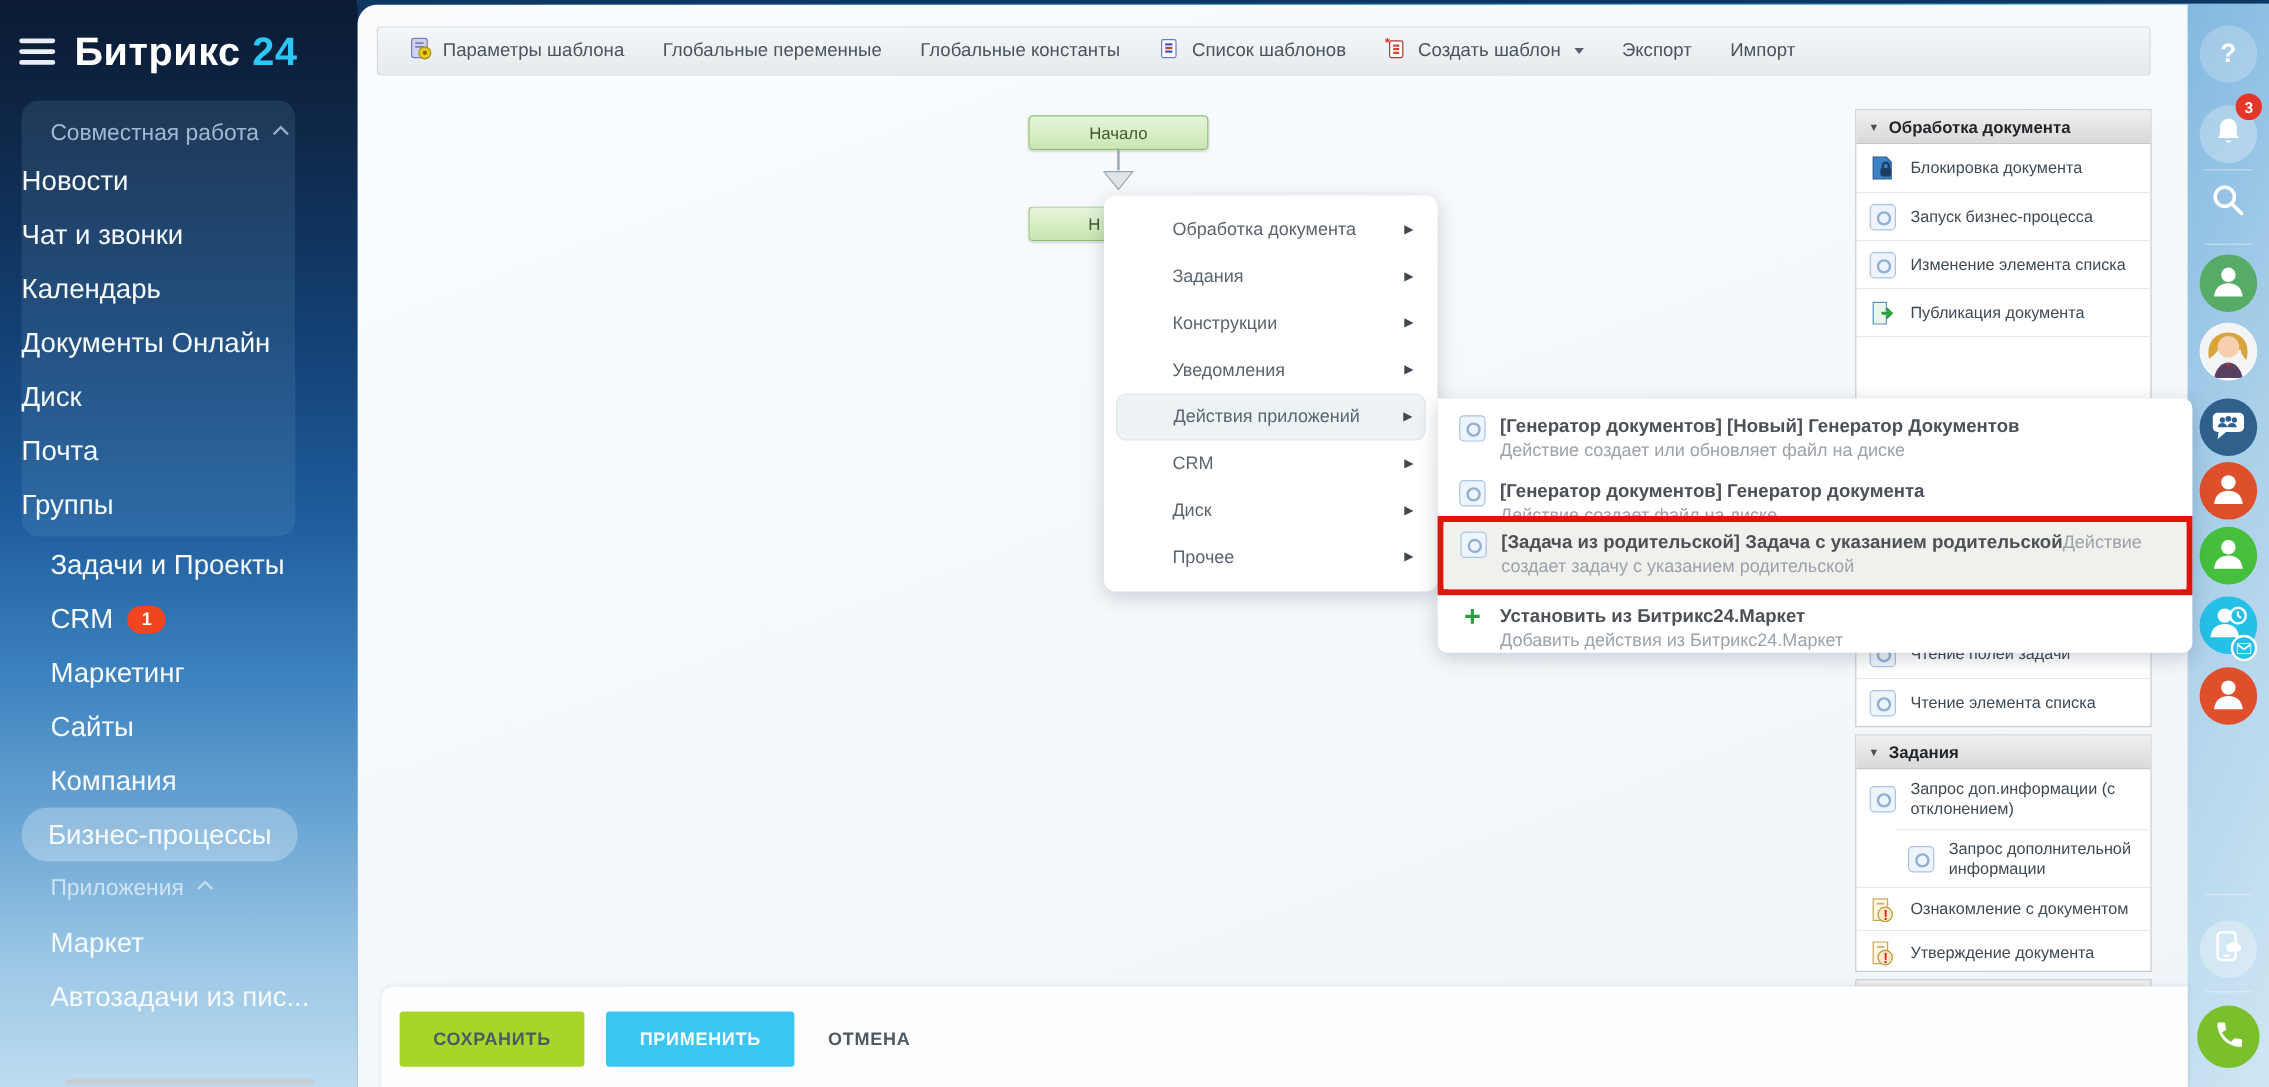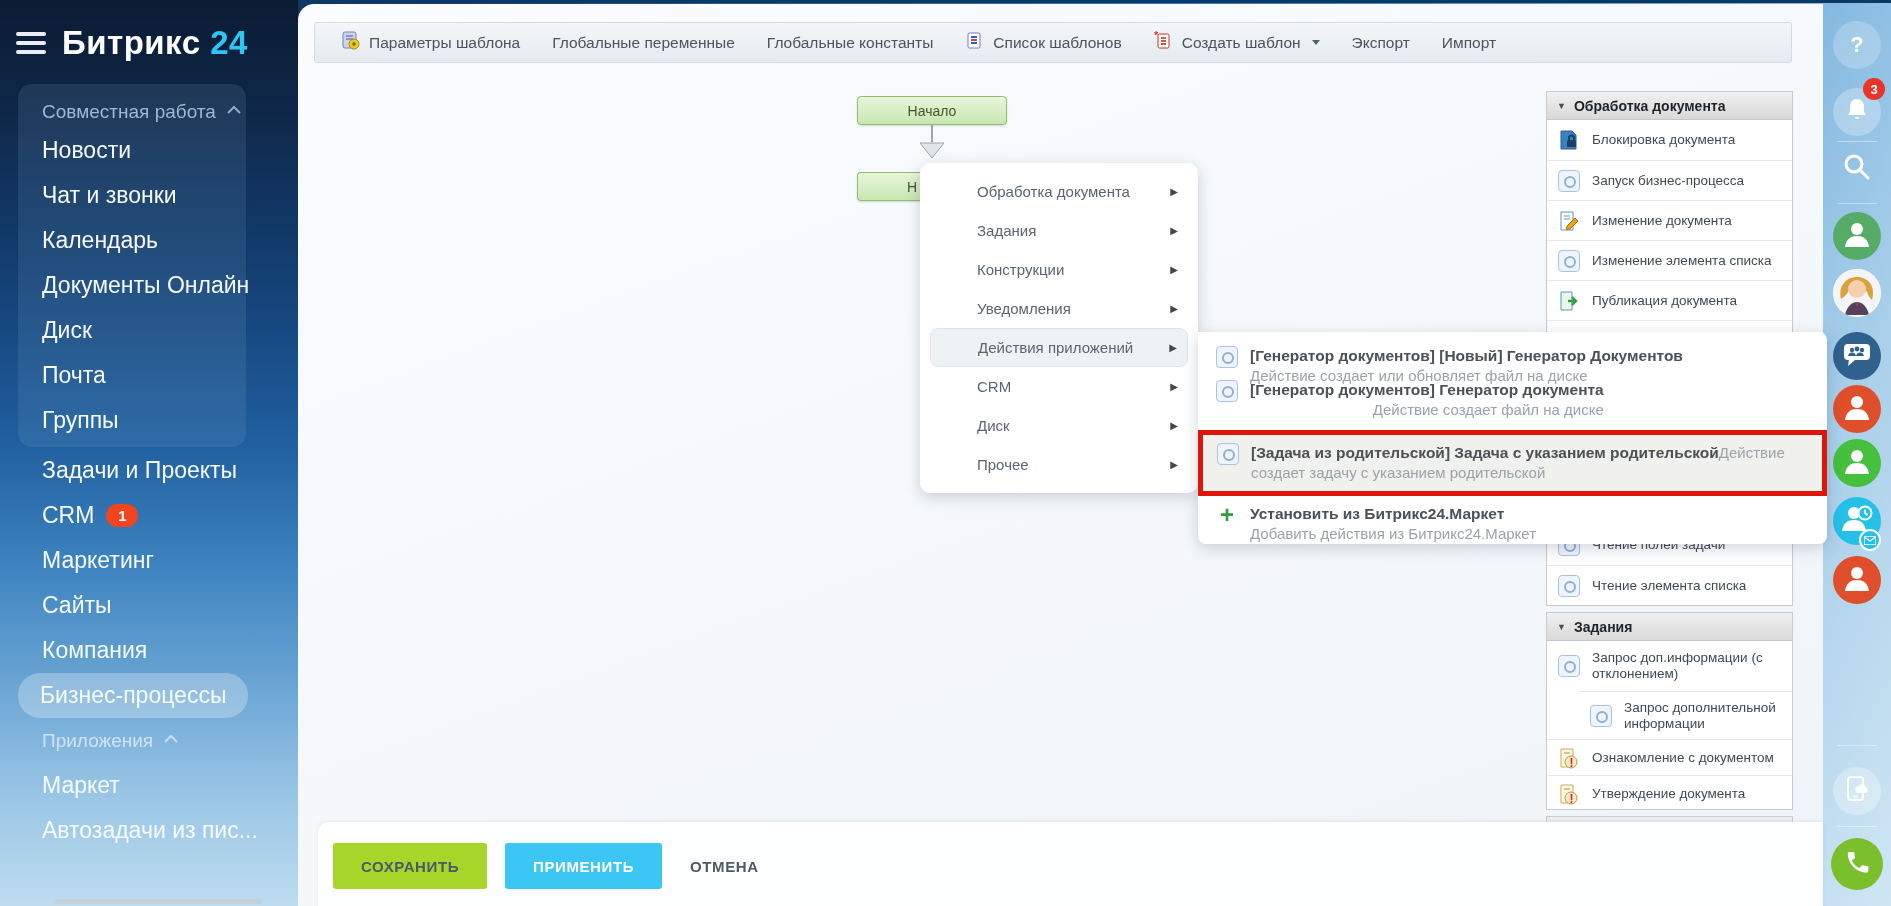--- a/index.html
+++ b/index.html
@@ -13,21 +13,21 @@
   .sidebar{position:absolute;left:0;top:0;width:298px;height:906px;
     background:linear-gradient(180deg,#0b1b33 0%,#0e2748 12%,#133f72 30%,#1f5d9d 48%,#3c82bf 62%,#6ba6d4 76%,#9ac6e5 88%,#bddcf0 100%);}
   .hamburger{position:absolute;left:16px;top:32px;width:30px;height:22px;cursor:pointer;}
   .hamburger i{display:block;width:30px;height:4px;background:#e8eef4;border-radius:2px;margin-bottom:5px;}
   .logo{position:absolute;left:62px;top:24px;font-size:33px;font-weight:700;color:#fff;letter-spacing:.5px;}
   .logo b{color:#2ec6f5;font-weight:700;}
   .group-panel{position:absolute;left:18px;top:84px;width:228px;border-radius:14px;
     background:rgba(150,190,225,.13);padding:12px 0 4px 0;}
   .side-header{height:32px;line-height:32px;padding-left:24px;font-size:19px;color:#9db9d6;}
   .side-header .chev{margin-left:10px;opacity:.9;}
-  .group-panel .side-item{padding-left:24px;}
+  .group-panel .side-item{}
   .side-item{height:45px;line-height:45px;font-size:23px;color:#f6fafd;cursor:pointer;white-space:nowrap;}
   .side-list{position:absolute;left:18px;top:448px;width:260px;}
   .side-list .side-item{padding-left:24px;}
   .badge-crm{display:inline-block;margin-left:12px;min-width:18px;padding:0 7px;height:23px;line-height:23px;
     background:#f0451f;color:#fff;border-radius:12px;font-size:15px;font-weight:700;text-align:center;vertical-align:2px;}
   .sup-beta{font-size:13px;color:rgba(255,255,255,.6);vertical-align:10px;margin-left:2px;}
   .side-item.active{background:rgba(255,255,255,.28);border-radius:22px;width:fit-content;padding:0 22px;}
   .side-header.apps{color:rgba(255,255,255,.62);height:45px;line-height:45px;padding-left:24px;}
   .chev svg{vertical-align:3px;}
   
@@ -56,21 +56,21 @@
   .ctx-item.active{margin:0 10px;padding-left:47px;background:#edf2f5;border:1px solid #dfe6ea;border-radius:8px;
     height:37px;line-height:37px;}
   .ctx-item.active .arr{right:10px;}
   
   .submenu{position:absolute;left:900px;top:328px;width:629px;height:212px;background:#fff;border-radius:0 8px 8px 8px;
     box-shadow:0 4px 16px rgba(40,60,80,.22);z-index:31;}
   .sub-row{position:absolute;left:0;width:100%;display:flex;gap:12px;align-items:flex-start;padding-left:18px;box-sizing:border-box;cursor:pointer;}
   .sub-row .txt{display:flex;flex-direction:column;}
   .sub-title{font-size:15.5px;font-weight:700;color:#4b5157;line-height:20px;}
   .sub-desc{font-size:15px;color:#9aa2ab;line-height:19px;}
-  .sub-r1{top:14px;} .sub-r2{top:48px;text-align:right;} .sub-r4{top:172px;}
+  .sub-r1{top:14px;} .sub-r2{top:68px;} .sub-r4{top:172px;}
   .sub-hl{position:absolute;left:0;top:98px;width:100%;height:66px;box-sizing:border-box;
     border:5px solid #de1508;z-index:2;}
   .sub-hl-inner{width:100%;height:100%;box-sizing:border-box;background:#f0f0ed;border-radius:4px;
     display:flex;gap:12px;align-items:flex-start;padding:8px 0 0 14px;cursor:pointer;}
   .plus-ic{font-size:24px;font-weight:700;color:#2f9e3f;line-height:22px;width:22px;text-align:center;}
   
   .ring{display:inline-block;width:22px;height:22px;box-sizing:border-box;border:1px solid #a9c3e2;border-radius:4px;
     background:#eef4fb;position:relative;flex:none;}
   .ring::after{content:"";position:absolute;left:5px;top:5px;width:8px;height:8px;border:2px solid #92aed1;border-radius:50%;}
   
@@ -233,29 +233,20 @@
               <rect x="9" y="11" width="9" height="7" rx="1.5" fill="#1f3e63"></rect>
               <path d="M11 11v-2a2.5 2.5 0 0 1 5 0v2" fill="none" stroke="#1f3e63" stroke-width="2"></path>
             </svg></span>
         <span>Блокировка документа</span>
       </div>
       <div class="prow h40">
           <span class="pic ring"></span>
           <span>Запуск бизнес-процесса</span>
         </div>
       <div class="prow h40">
-        <span class="pic"><svg width="22" height="22">
-              <path d="M3 2h12v18H3z" fill="#fff" stroke="#5b94c8"></path>
-              <line x1="6" y1="6" x2="12" y2="6" stroke="#9db8d2" stroke-width="1.5"></line>
-              <line x1="6" y1="9" x2="12" y2="9" stroke="#9db8d2" stroke-width="1.5"></line>
-              <path d="M9 16l8-8 3 3-8 8-3.6.6z" fill="#e8a21c" stroke="#a86f08"></path>
-            </svg></span>
-        <span>Изменение документа</span>
-      </div>
-      <div class="prow h40">
           <span class="pic ring"></span>
           <span>Изменение элемента списка</span>
         </div>
       <div class="prow h40">
         <span class="pic"><svg width="22" height="22">
               <path d="M3 2h11v18H3z" fill="#eaf6ea" stroke="#5b94c8"></path>
               <path d="M10 11h7m-3-4l4 4-4 4" fill="none" stroke="#2f9e3f" stroke-width="2.4"></path>
             </svg></span>
         <span>Публикация документа</span>
       </div>

